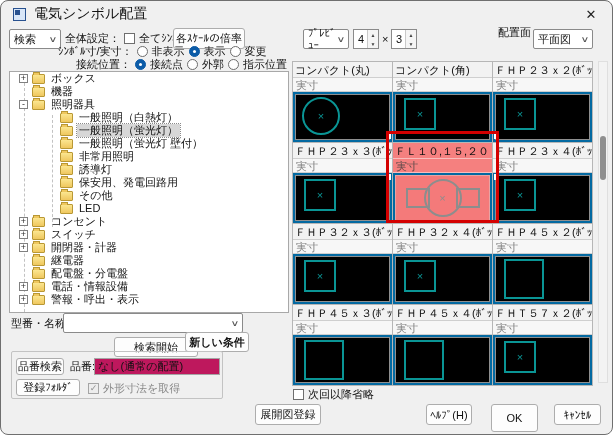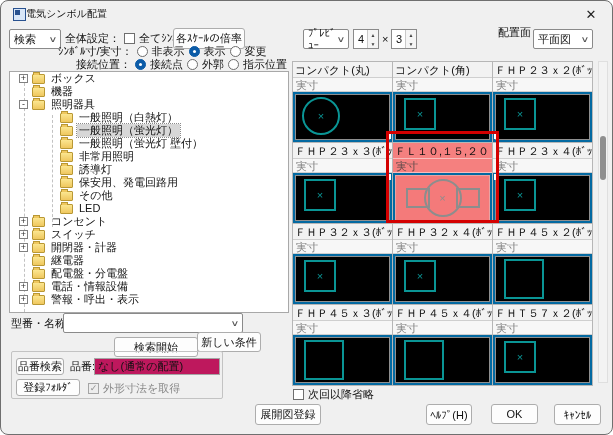--- a/index.html
+++ b/index.html
@@ -4,21 +4,21 @@
 <style>
   html,body{margin:0;padding:0;background:#fff;}
   *{box-sizing:border-box;}
   .dialog{position:relative;width:613px;height:435px;background:#f0f0f0;
     border:1px solid #6f6f6f;border-radius:8px;overflow:hidden;
     font-family:"Liberation Sans","DejaVu Sans",sans-serif;color:#111;font-size:11px;}
   
   .titlebar{position:absolute;left:0;top:0;width:100%;height:26px;display:flex;align-items:center;}
   .app-icon{width:13px;height:13px;margin-left:12px;border:1px solid #28518f;background:#d8e6f8;position:relative;}
   .app-icon::after{content:"";position:absolute;left:1px;top:1px;width:5px;height:5px;background:#28518f;}
-  .wtitle{font-size:10px;}
+  .wtitle{margin-left:8px;font-size:14px;}
   .close{position:absolute;right:10px;top:4px;width:22px;height:18px;display:flex;align-items:center;justify-content:center;font-size:13px;color:#222;}
   
   .btn{position:absolute;background:#fdfdfd;border:1px solid #adadad;border-radius:3px;
     display:flex;align-items:center;justify-content:center;font-size:11px;}
   .combo{position:absolute;height:20px;background:#fff;border:1px solid #8a8a8a;border-radius:2px;
     display:flex;align-items:center;justify-content:space-between;padding:0 4px;font-size:11px;}
   .chev{color:#555;font-size:8px;transform:scaleX(1.5);}
   .spin{position:absolute;width:26px;height:20px;background:#fff;border:1px solid #8a8a8a;display:flex;}
   .spin .val{flex:1;display:flex;align-items:center;padding-left:4px;font-size:11px;}
   .spin .arrows{width:11px;border-left:1px solid #c9c9c9;display:flex;flex-direction:column;}
@@ -235,21 +235,21 @@
         <span class="tlabel">警報・呼出・表示</span>
       </div>
   </div>
 
   <div class="frow" style="left:10px;top:316px;">型番・名称</div>
   <div class="combo" style="left:62px;top:312px;width:180px;">
     <span></span>
     <span class="chev">∨</span>
   </div>
   <div class="btn" style="left:113px;top:336px;width:84px;height:20px;font-family:Liberation Mono, monospace;">検索開始</div>
-  <div class="btn" style="left:196px;top:331px;width:64px;height:20px;">新しい条件</div>
+  <div class="btn" style="left:184px;top:331px;width:64px;height:20px;font-weight:bold;">新しい条件</div>
 
   <div class="group">
     <div class="btn" style="left:4px;top:6px;width:48px;height:17px;">品番検索</div>
     <div class="frow" style="left:58px;top:8px;">品番:</div>
     <div class="field" style="left:82px;top:6px;width:126px;height:17px;">なし(通常の配置)</div>
     <div class="btn" style="left:4px;top:27px;width:64px;height:17px;">登録ﾌｫﾙﾀﾞ</div>
     <div class="frow" style="left:76px;top:30px;gap:4px;">
       <span class="cb dis">✓</span>
       <span class="gray">外形寸法を取得</span>
     </div>
@@ -374,16 +374,16 @@
   <div class="vscroll">
     <div class="vthumb"></div>
   </div>
 
   <div class="frow" style="left:292px;top:387px;">
     <span class="cb"></span>
     <span>次回以降省略</span>
   </div>
   <div class="btn" style="left:254px;top:403px;width:66px;height:21px;">展開図登録</div>
   <div class="btn" style="left:425px;top:403px;width:46px;height:21px;">ﾍﾙﾌﾟ(H)</div>
-  <div class="btn" style="left:490px;top:403px;width:47px;height:20px;">OK</div>
+  <div class="btn" style="left:490px;top:403px;width:47px;height:28px;">OK</div>
   <div class="btn" style="left:553px;top:403px;width:47px;height:21px;">ｷｬﾝｾﾙ</div>
 
 </div>
 
 </body></html>

